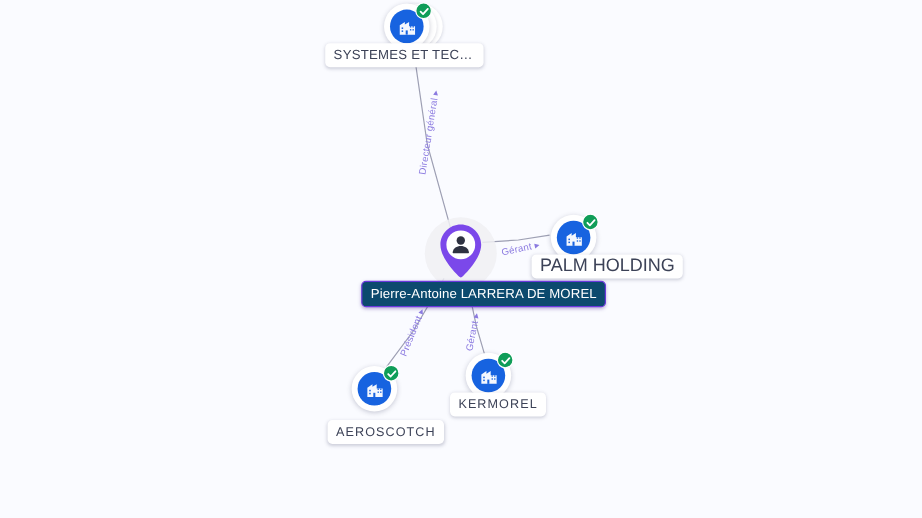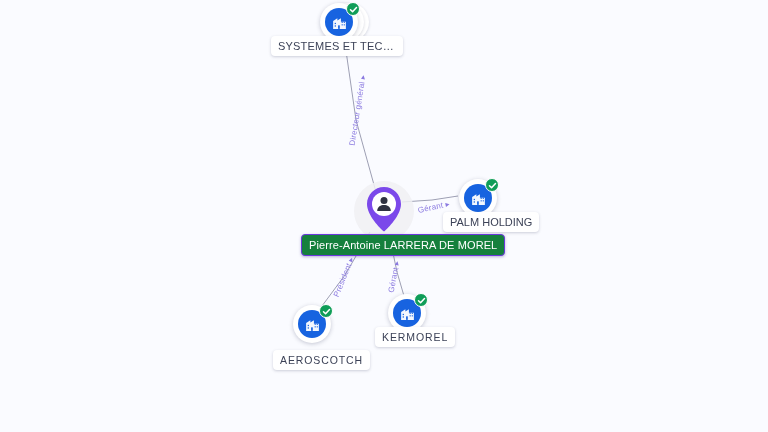--- a/index.html
+++ b/index.html
@@ -60,33 +60,33 @@
   }
   .pin svg{display:block;}
 
   
   .lbl{
     position:absolute;
     background:#ffffff;
     border-radius:4px;
     box-shadow:0 1px 3px rgba(40,45,80,.22);
     color:#3c4257;
-    font-size:11px;
+    font-size:15px;
     line-height:14px;
     padding:3px 7px;
     white-space:nowrap;
     box-sizing:border-box;
   }
   .lbl.wide{letter-spacing:.9px;font-size:10.5px;text-align:right;}
   .lbl.trunc{
     max-width:132px;overflow:hidden;text-overflow:ellipsis;
     font-size:11px;letter-spacing:.2px;
   }
   .lbl.person{
-    background:#15803d;
+    background:#0c4a6e;
     color:#ffffff;
     border:1px solid #6a38dc;
     font-size:11px;
     letter-spacing:.1px;
     box-shadow:0 1px 3px rgba(60,30,140,.35);
   }
 
   
   .elbl{
     position:absolute;

